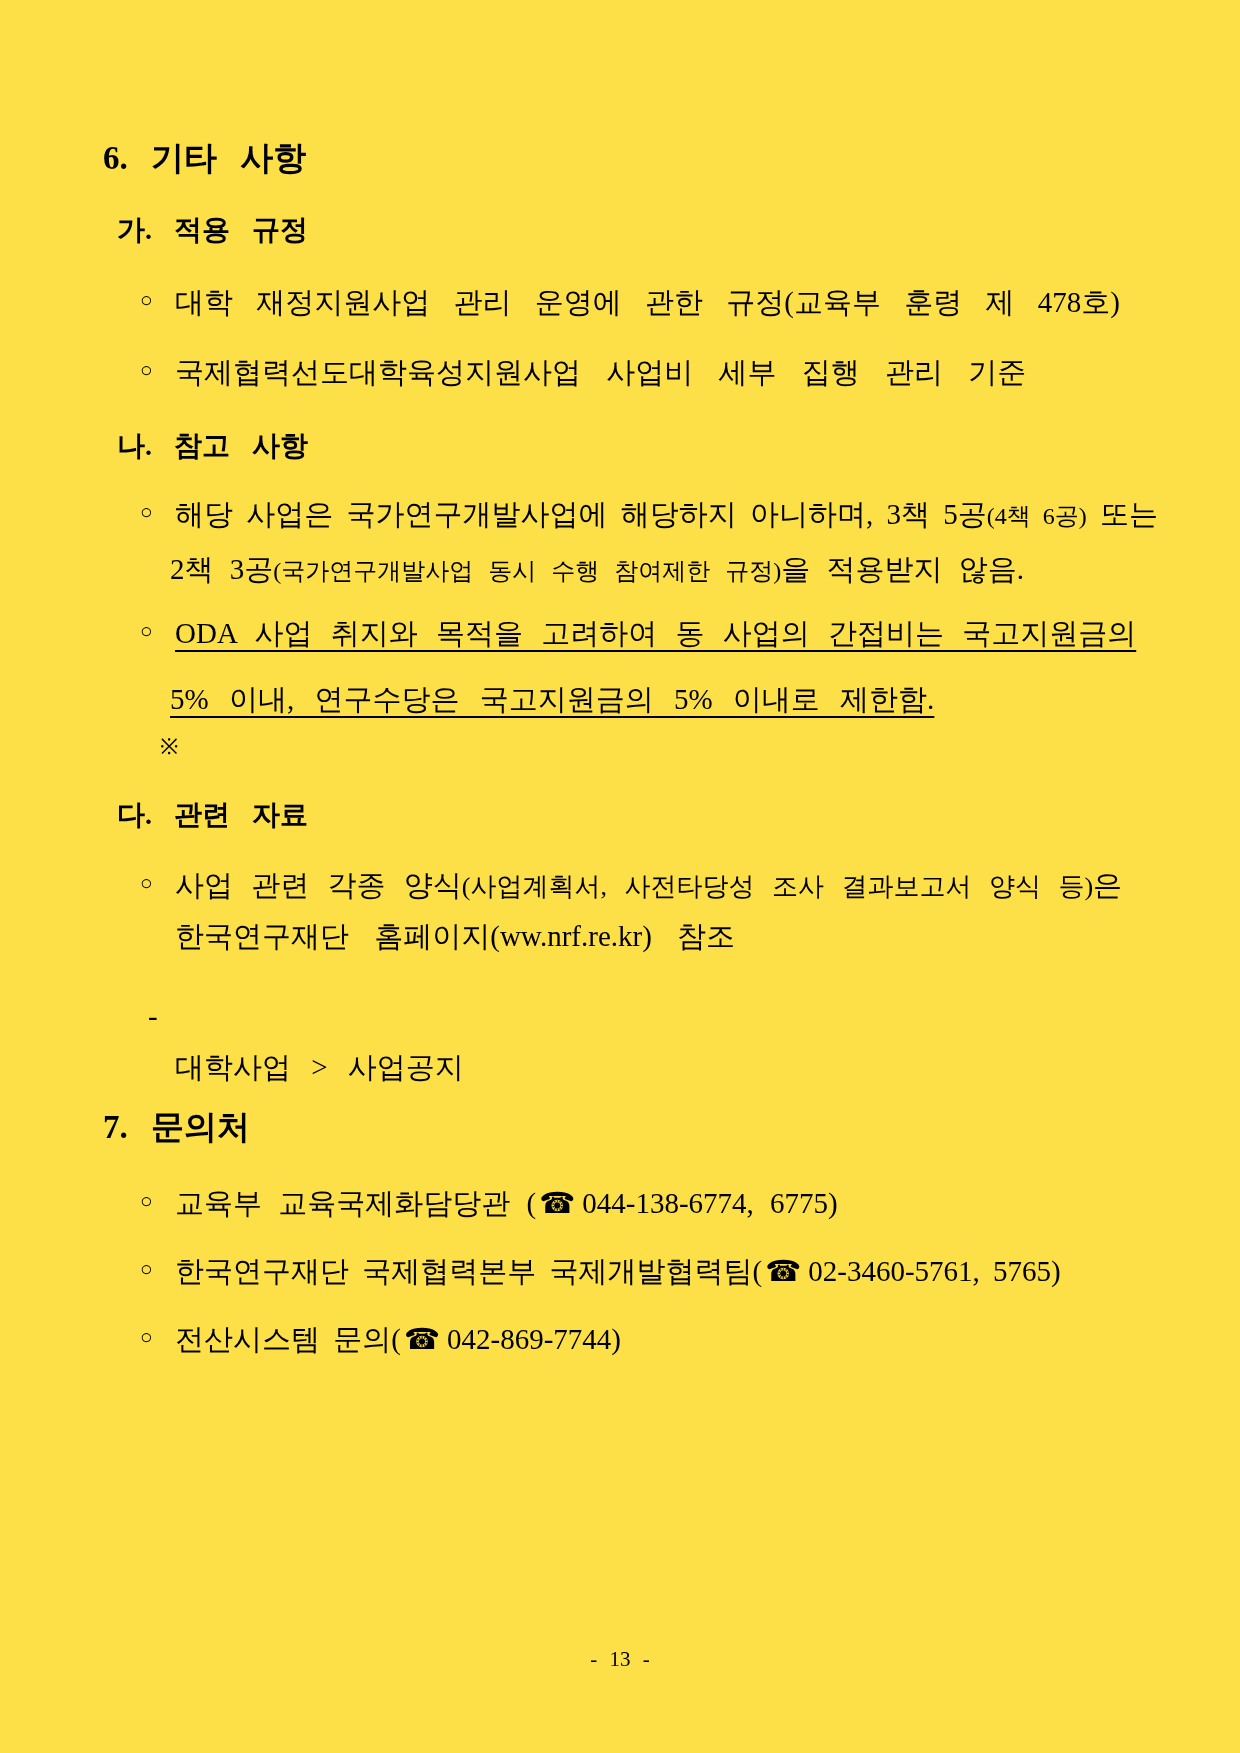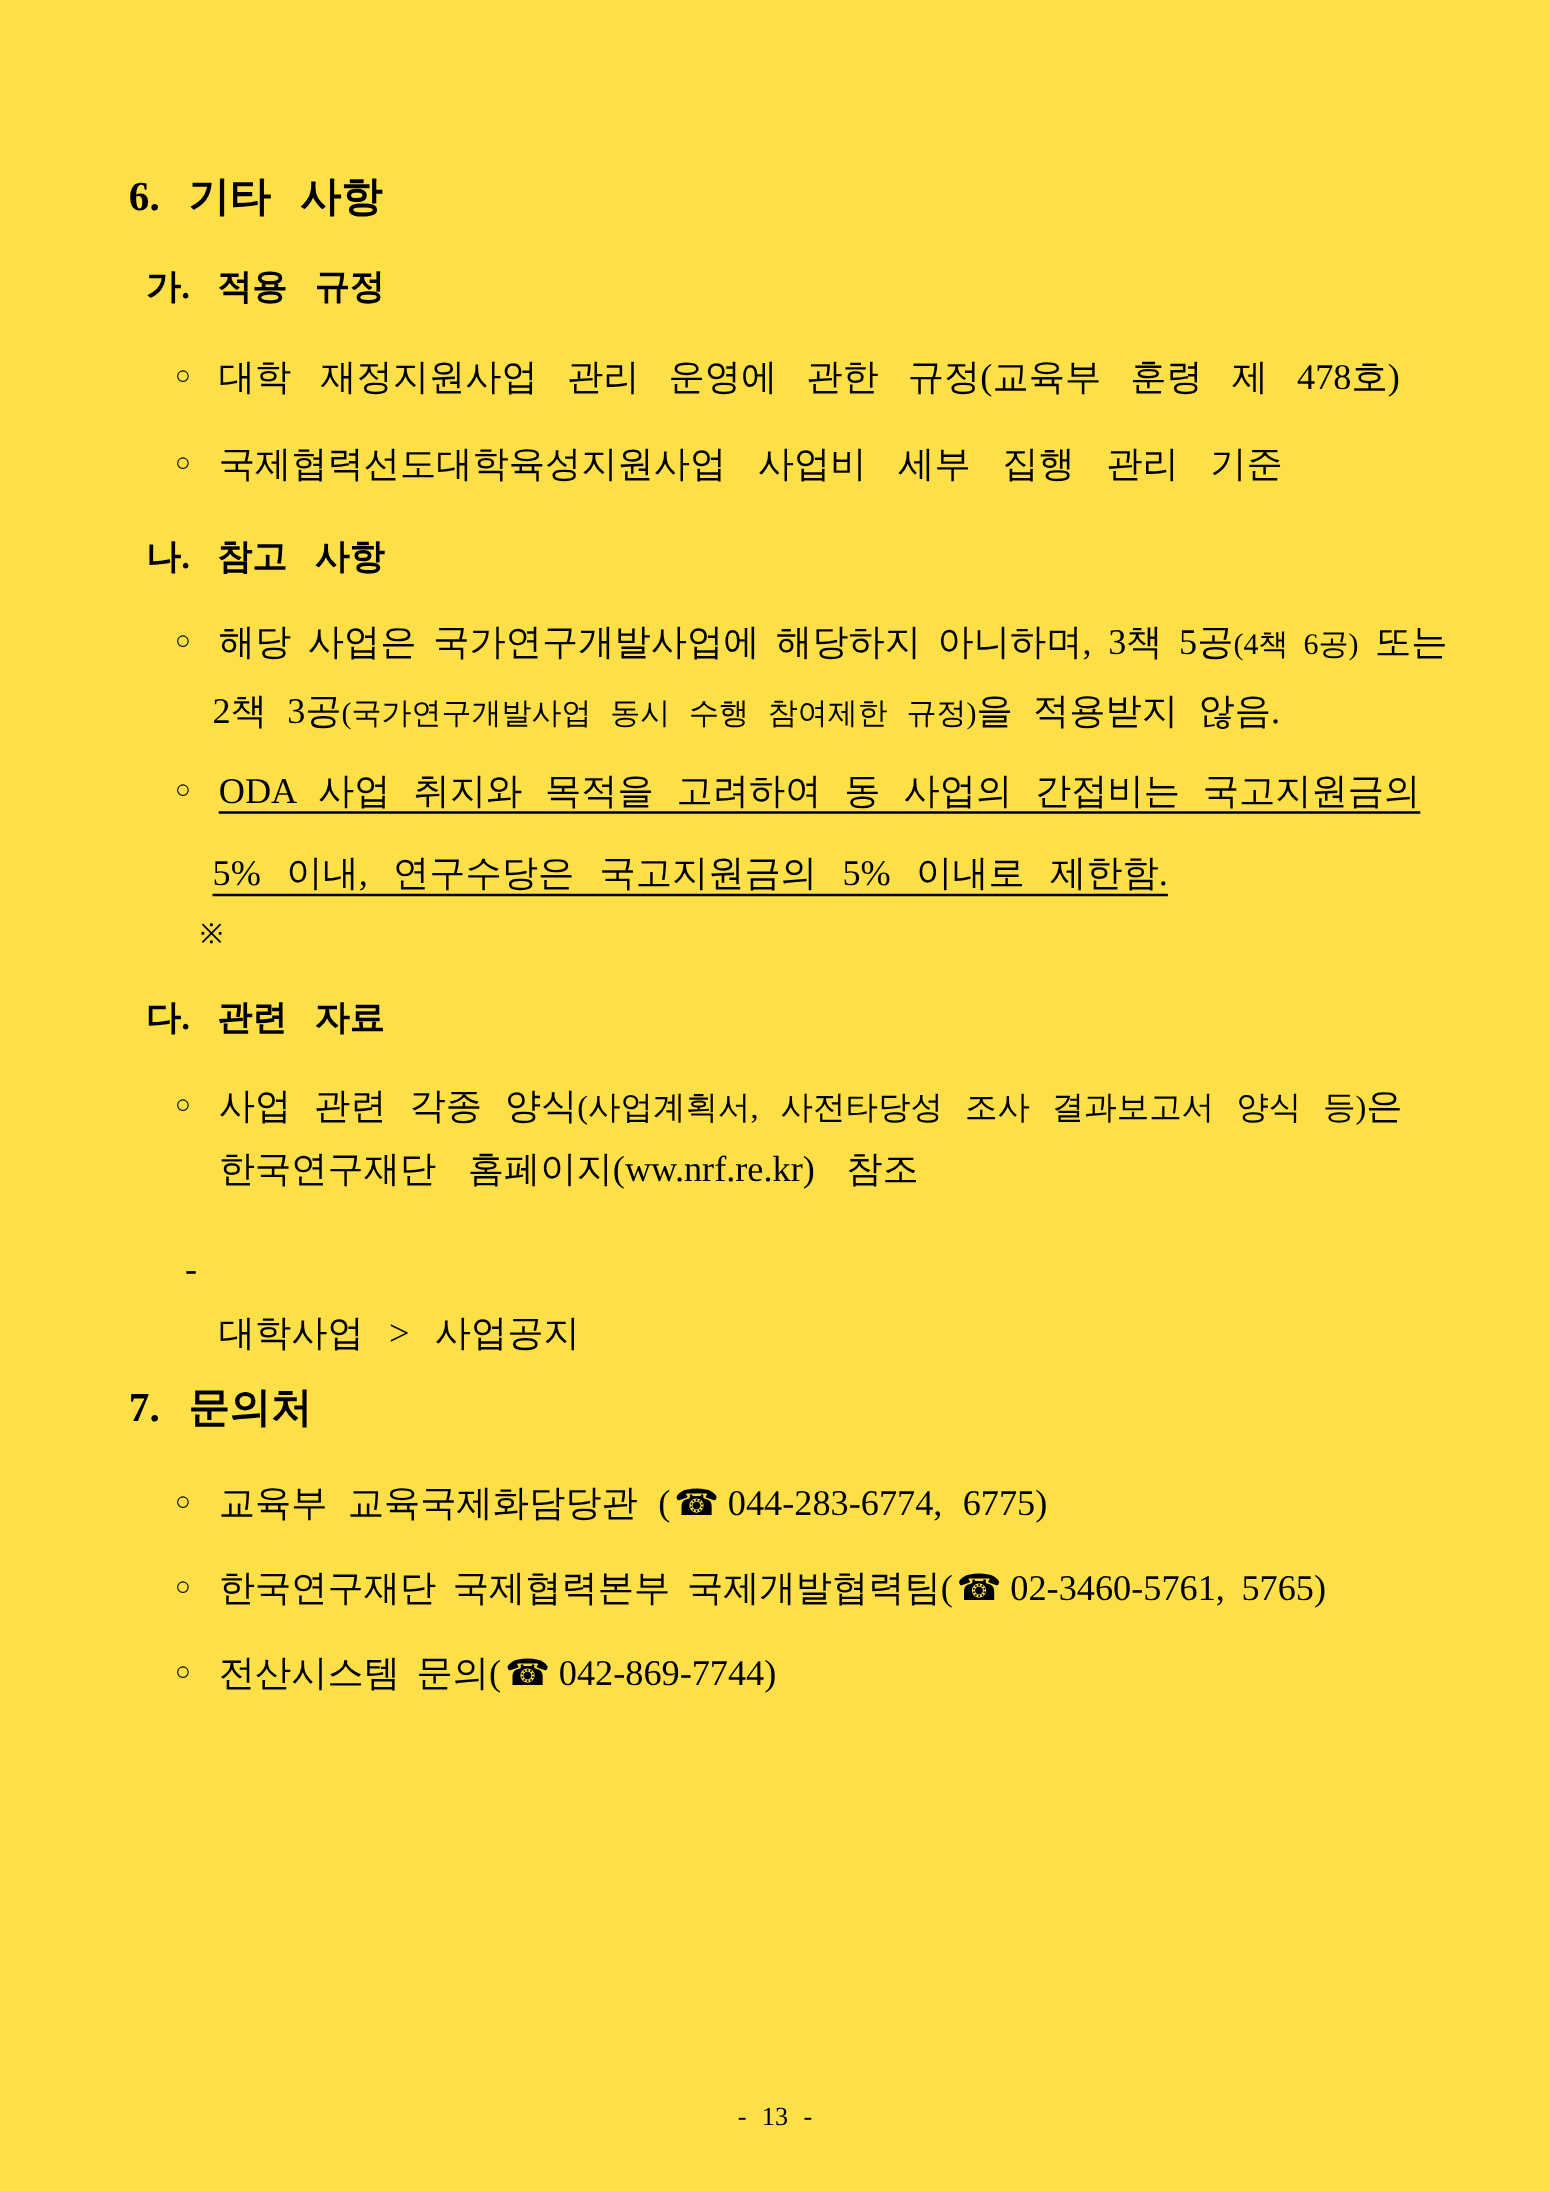--- a/index.html
+++ b/index.html
@@ -97,21 +97,21 @@
   #da-heading   { left: 117px; top: 797px; }
   #da-b1-l1     { left: 140px; top: 867px; }
   #da-b1-l2     { left: 175px; top: 918px; }
   #da-dash-l1   { left: 148px; top: 986px; }
   #da-dash-l2   { left: 175px; top: 1037px; }
   #s7-heading   { left: 103px; top: 1107px; }
   #s7-b1        { left: 140px; top: 1185px; }
   #s7-b2        { left: 140px; top: 1253px; }
   #s7-b3        { left: 140px; top: 1321px; }
   #page-footer  {
-    left: 0; right: 0; top: 1680px;
+    left: 0; right: 0; top: 1646px;
     text-align: center;
     font-size: 21px;
     word-spacing: 7px;
   }
 </style>
 </head>
 <body>
 
 <div class="page">
 
@@ -169,21 +169,21 @@
   </div>
 
   <div class="line ws13" id="da-dash-l2">
     <span>대학사업 &gt; 사업공지</span>
   </div>
 
   <div class="line heading-1" id="s7-heading">7. 문의처</div>
 
   <div class="line bullet-line ws9" id="s7-b1">
     <span class="marker">○</span>
-    <span>교육부 교육국제화담당관 (</span><span class="phone-glyph">☎</span><span>044-283-6774, 6775)</span>
+    <span>교육부 교육국제화담당관 (</span><span class="phone-glyph">☎</span><span>044-138-6774, 6775)</span>
   </div>
 
   <div class="line bullet-line ws6" id="s7-b2">
     <span class="marker">○</span>
     <span>한국연구재단 국제협력본부 국제개발협력팀(</span><span class="phone-glyph">☎</span><span>02-3460-5761, 5765)</span>
   </div>
 
   <div class="line bullet-line ws6" id="s7-b3">
     <span class="marker">○</span>
     <span>전산시스템 문의(</span><span class="phone-glyph">☎</span><span>042-869-7744)</span>

